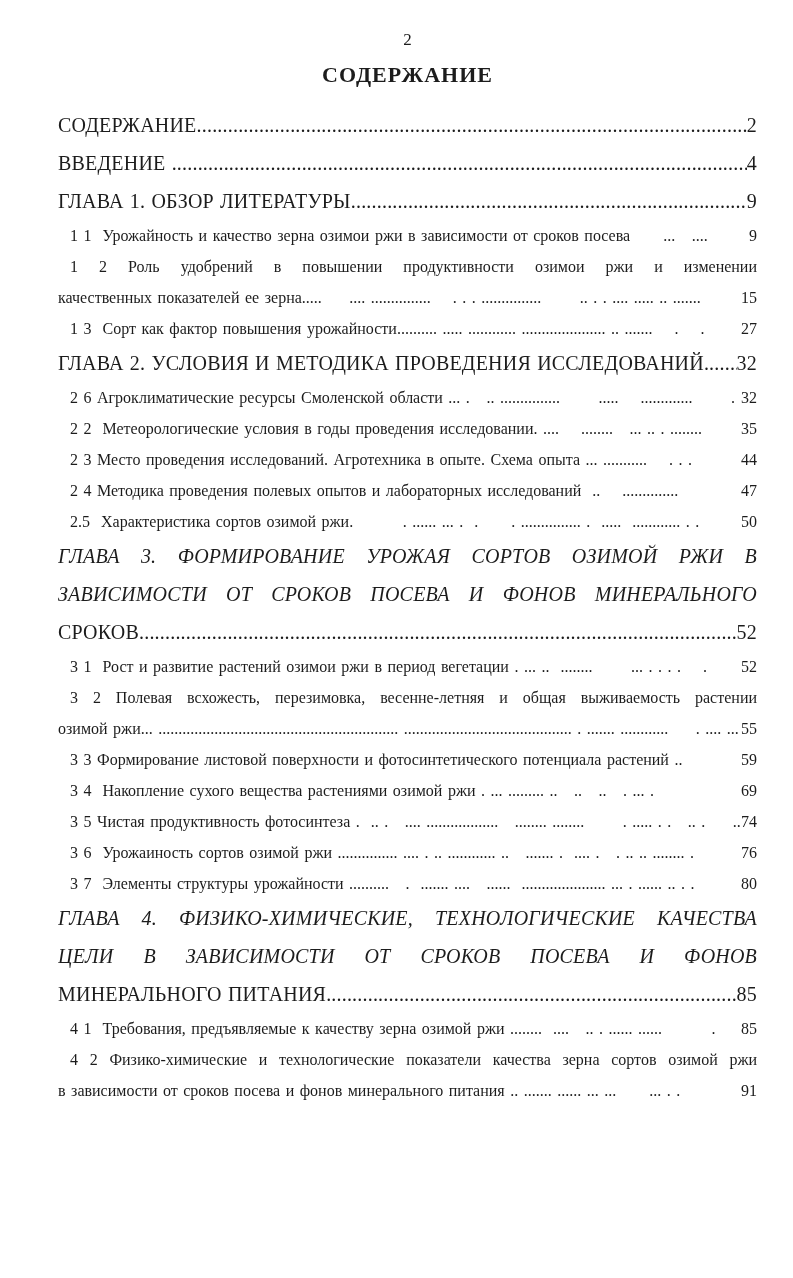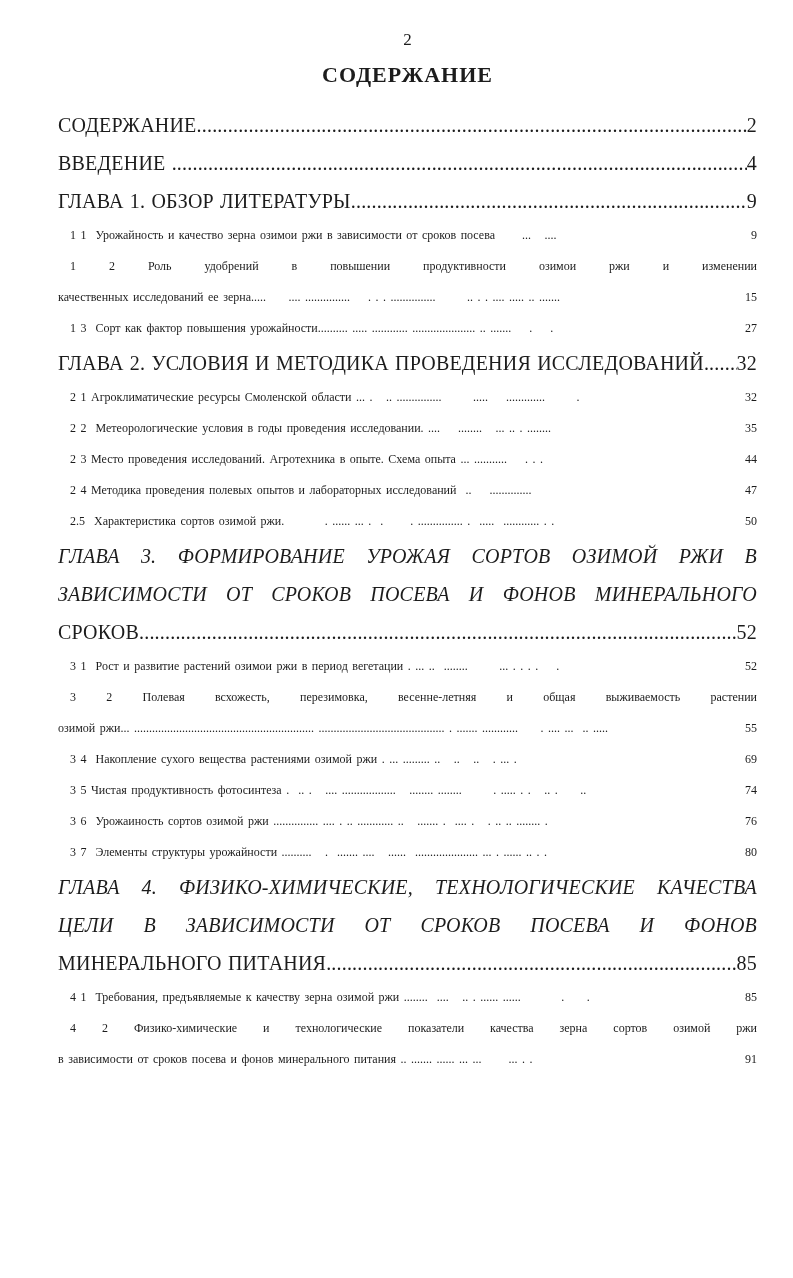--- a/index.html
+++ b/index.html
@@ -38,28 +38,28 @@
     letter-spacing:0.2px;word-spacing:1px;
   }
   .line.chapter-justify{
     display:block;
     font-size:20px;line-height:38px;
     letter-spacing:0.2px;
     text-align:justify;text-align-last:justify;font-style:italic;
   }
   .line.sub,.line.sub-cont{
     display:flex;align-items:baseline;
-    font-size:12px;line-height:31px;
+    font-size:16px;line-height:31px;
     word-spacing:1.5px;
     max-height:31px;
   }
   .line.sub{padding-left:12px;}
   .line.sub-justify{
     display:block;
-    font-size:12px;line-height:31px;
+    font-size:16px;line-height:31px;
     padding-left:12px;
     word-spacing:1.5px;
     text-align:justify;text-align-last:justify;
     max-height:31px;
   }
   .ttext{white-space:pre;flex:0 1 auto;min-width:0;overflow:hidden;}
   .leader{flex:1 1 0;min-width:0;overflow:hidden;white-space:pre;}
   .pageref{flex:0 0 auto;white-space:pre;}
 </style>
 </head>
@@ -84,36 +84,36 @@
         <span class="leader">............................................................................................................................................</span>
         <span class="pageref">9</span>
       </div>
       <div class="line sub">
         <span class="ttext">1 1  Урожайность и качество зерна озимои ржи в зависимости от сроков посева</span>
         <span class="leader">      ...   ....</span>
         <span class="pageref">9</span>
       </div>
       <div class="line sub-justify"><span class="jtext">1 2 Роль удобрений в повышении продуктивности озимои ржи и изменении</span></div>
       <div class="line sub-cont">
-        <span class="ttext">качественных исследований ее зерна.....</span>
+        <span class="ttext">качественных показателей ее зерна.....</span>
         <span class="leader">     .... ...............    . . . ...............       .. . . .... ..... .. .......</span>
         <span class="pageref">15</span>
       </div>
       <div class="line sub">
         <span class="ttext">1 3  Сорт как фактор повышения урожайности</span>
         <span class="leader">.......... ..... ............ ..................... .. .......    .    .</span>
         <span class="pageref">27</span>
       </div>
       <div class="line chapter">
         <span class="ttext">ГЛАВА 2. УСЛОВИЯ И МЕТОДИКА ПРОВЕДЕНИЯ ИССЛЕДОВАНИЙ</span>
         <span class="leader">........</span>
         <span class="pageref">32</span>
       </div>
       <div class="line sub">
-        <span class="ttext">2 1 Агроклиматические ресурсы Смоленской области ... .</span>
+        <span class="ttext">2 6 Агроклиматические ресурсы Смоленской области ... .</span>
         <span class="leader">   .. ...............       .....    .............       .</span>
         <span class="pageref">32</span>
       </div>
       <div class="line sub">
         <span class="ttext">2 2  Метеорологические условия в годы проведения исследовании. ....</span>
         <span class="leader">    ........   ... .. . ........</span>
         <span class="pageref">35</span>
       </div>
       <div class="line sub">
         <span class="ttext">2 3 Место проведения исследований. Агротехника в опыте. Схема опыта ... .</span>
@@ -140,20 +140,25 @@
       <div class="line sub">
         <span class="ttext">3 1  Рост и развитие растений озимои ржи в период вегетации .</span>
         <span class="leader"> ... ..  ........       ... . . . .    . </span>
         <span class="pageref">52</span>
       </div>
       <div class="line sub-justify"><span class="jtext">3 2 Полевая всхожесть, перезимовка, весенне-летняя и общая выживаемость растении</span></div>
       <div class="line sub-cont">
         <span class="ttext">озимой ржи...</span>
         <span class="leader"> ............................................................ .......................................... . ....... ............     . .... ...  .. .....</span>
         <span class="pageref">55</span>
+      </div>
+      <div class="line sub">
+        <span class="ttext">3 3 Формирование листовой поверхности и фотосинтетического потенциала растений</span>
+        <span class="leader"> ..</span>
+        <span class="pageref">59</span>
       </div>
       <div class="line sub">
         <span class="ttext">3 4  Накопление сухого вещества растениями озимой ржи .</span>
         <span class="leader"> ... ......... ..   ..   ..   . ... .       </span>
         <span class="pageref">69</span>
       </div>
       <div class="line sub">
         <span class="ttext">3 5 Чистая продуктивность фотосинтеза .</span>
         <span class="leader">  .. .   .... ..................   ........ ........       . ..... . .   .. .     ..</span>
         <span class="pageref">74</span>

